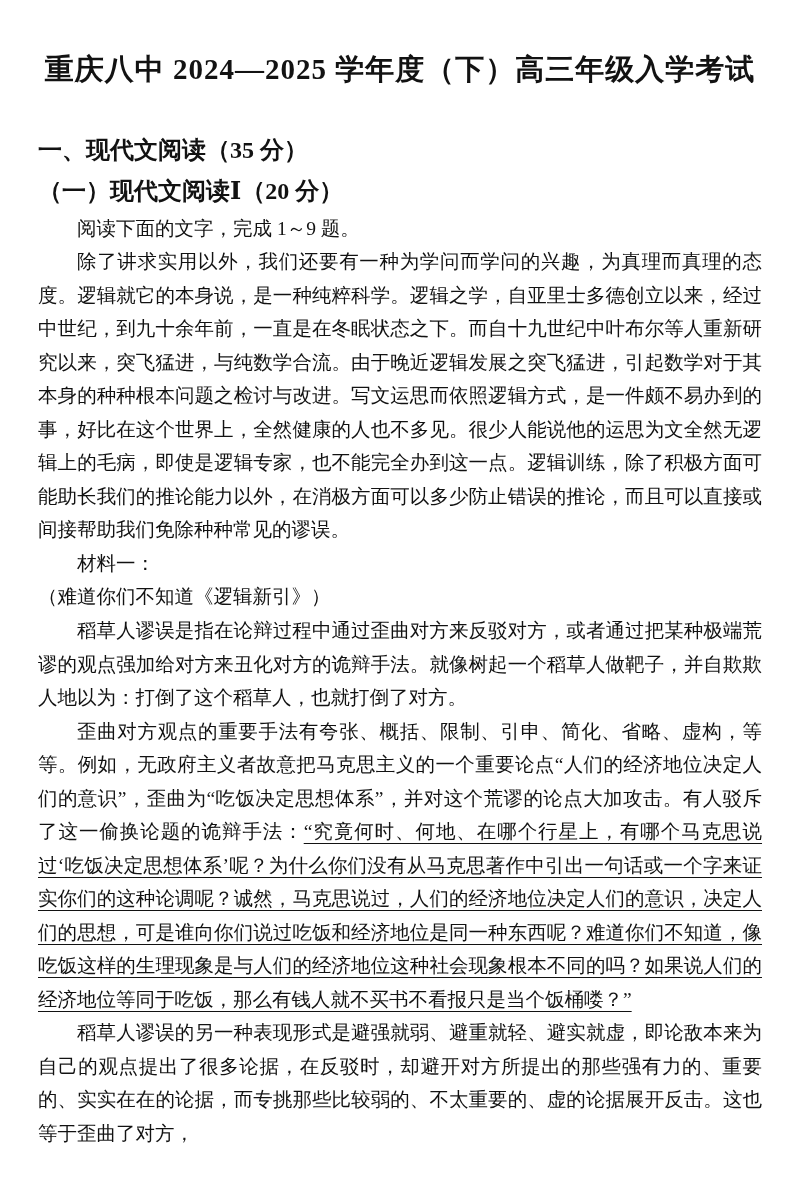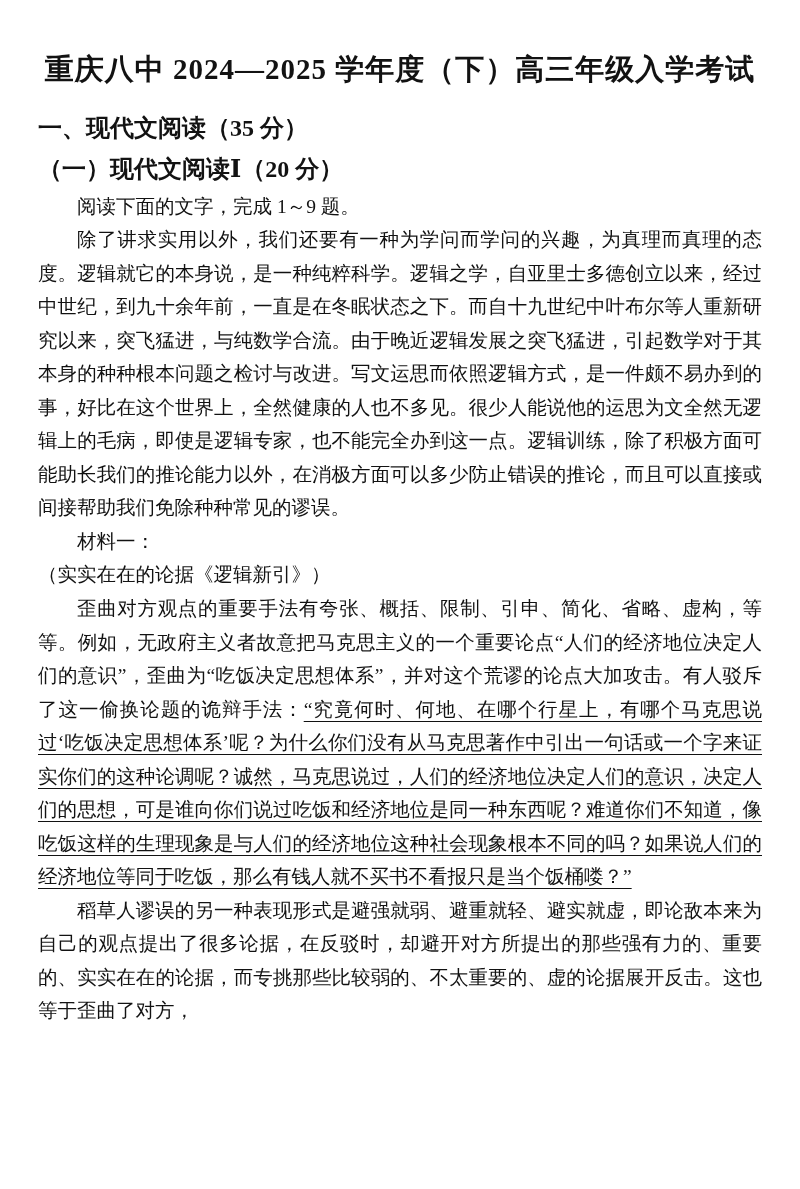--- a/index.html
+++ b/index.html
@@ -15,21 +15,21 @@
     padding: 44px 38px 70px 38px;
     position: relative;
     background: #ffffff;
     color: #121212;
     font-family: "Liberation Serif", "DejaVu Serif", serif;
   }
   .title {
     text-align: center;
     font-size: 29px;
     font-weight: bold;
-    margin: 6px 0 18px 0;
+    margin: 6px 0 40px 0;
     letter-spacing: 1px;
   }
   .subtitle {
     text-align: center;
     font-size: 27px;
     font-weight: bold;
     margin: 0 0 26px 0;
     letter-spacing: 4px;
   }
   .heading {
@@ -68,21 +68,22 @@
   <div class="heading">一、现代文阅读（35 分）</div>
 
   <div class="heading">（一）现代文阅读Ⅰ（20 分）</div>
 
   <p class="body indent">阅读下面的文字，完成 1～9 题。</p>
 
   <p class="body indent">除了讲求实用以外，我们还要有一种为学问而学问的兴趣，为真理而真理的态度。逻辑就它的本身说，是一种纯粹科学。逻辑之学，自亚里士多德创立以来，经过中世纪，到九十余年前，一直是在冬眠状态之下。而自十九世纪中叶布尔等人重新研究以来，突飞猛进，与纯数学合流。由于晚近逻辑发展之突飞猛进，引起数学对于其本身的种种根本问题之检讨与改进。写文运思而依照逻辑方式，是一件颇不易办到的事，好比在这个世界上，全然健康的人也不多见。很少人能说他的运思为文全然无逻辑上的毛病，即使是逻辑专家，也不能完全办到这一点。逻辑训练，除了积极方面可能助长我们的推论能力以外，在消极方面可以多少防止错误的推论，而且可以直接或间接帮助我们免除种种常见的谬误。</p>
 
   <p class="body indent">材料一：</p>
 
-  <p class="body attribution">（实实在在的论据《逻辑新引》）</p>
+  <p class="body attribution">（难道你们不知道《逻辑新引》）</p>
 
 
+  <p class="body indent">稻草人谬误是指在论辩过程中通过歪曲对方来反驳对方，或者通过把某种极端荒谬的观点强加给对方来丑化对方的诡辩手法。就像树起一个稻草人做靶子，并自欺欺人地以为：打倒了这个稻草人，也就打倒了对方。</p>
 
   <p class="body indent"><span>歪曲对方观点的重要手法有夸张、概括、限制、引申、简化、省略、虚构，等等。例如，无政府主义者故意把马克思主义的一个重要论点“人们的经济地位决定人们的意识”，歪曲为“吃饭决定思想体系”，并对这个荒谬的论点大加攻击。有人驳斥了这一偷换论题的诡辩手法：</span><span class="underlined">“究竟何时、何地、在哪个行星上，有哪个马克思说过‘吃饭决定思想体系’呢？为什么你们没有从马克思著作中引出一句话或一个字来证实你们的这种论调呢？诚然，马克思说过，人们的经济地位决定人们的意识，决定人们的思想，可是谁向你们说过吃饭和经济地位是同一种东西呢？难道你们不知道，像吃饭这样的生理现象是与人们的经济地位这种社会现象根本不同的吗？如果说人们的经济地位等同于吃饭，那么有钱人就不买书不看报只是当个饭桶喽？”</span></p>
 
   <p class="body indent">稻草人谬误的另一种表现形式是避强就弱、避重就轻、避实就虚，即论敌本来为自己的观点提出了很多论据，在反驳时，却避开对方所提出的那些强有力的、重要的、实实在在的论据，而专挑那些比较弱的、不太重要的、虚的论据展开反击。这也等于歪曲了对方，</p>
 
 </div>
 
 </body></html>

